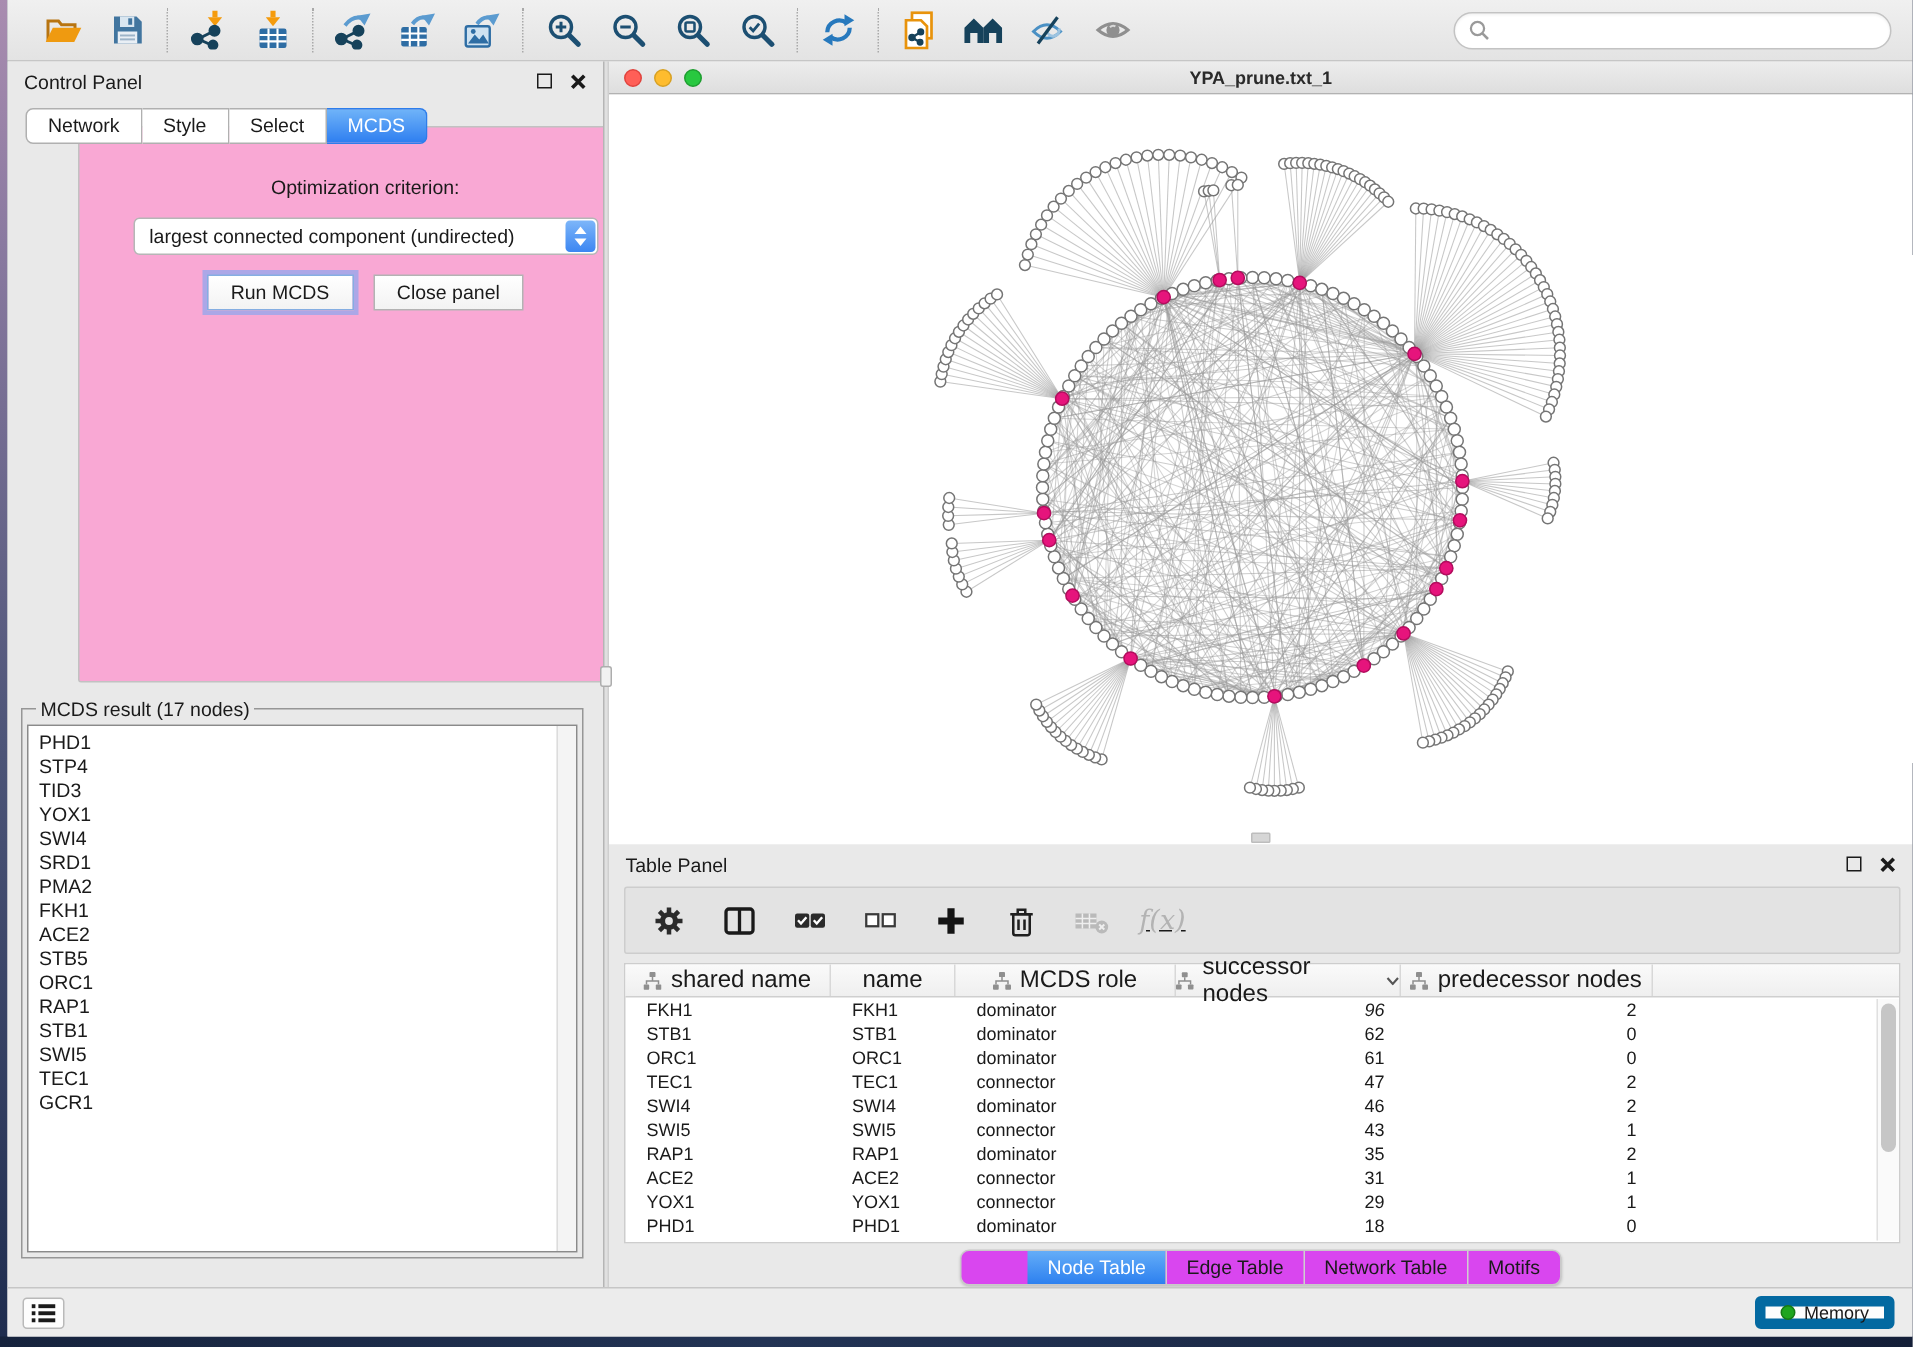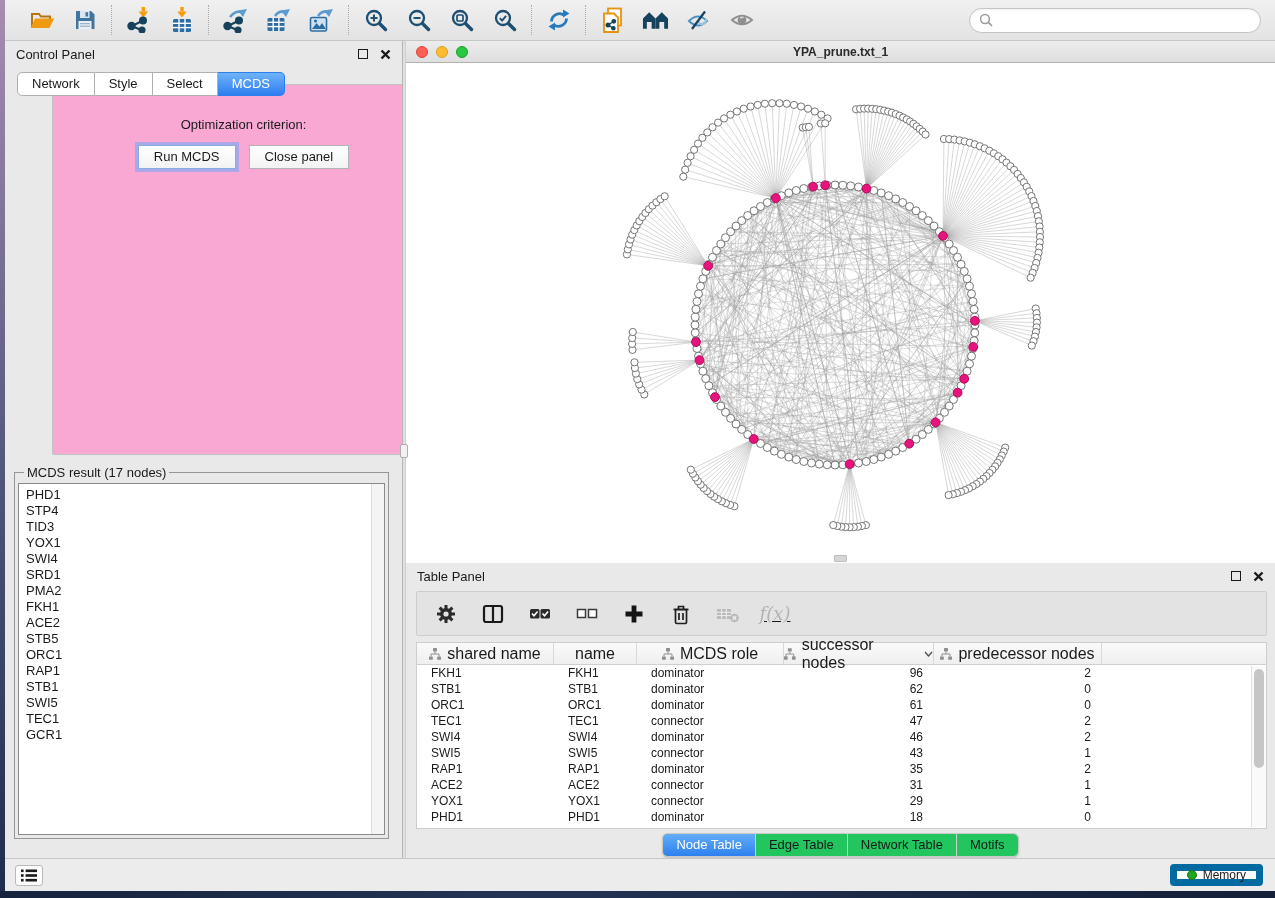--- a/index.html
+++ b/index.html
@@ -106,22 +106,22 @@
   .tr { display:flex; height:16px; line-height:16px; cursor:pointer; }
   .td { white-space:nowrap; overflow:hidden; }
   .td.left { padding-left:14px; text-align:left; }
   .td.right { padding-right:11px; text-align:right; }
   .tbl-scroll { position:absolute; right:0; top:23px; bottom:1px; width:15px;
     background:#fafafa; border-left:1px solid #e0e0e0; }
   .tbl-thumb { position:absolute; left:2px; right:2px; top:3px; height:99px;
     background:#c6c6c6; border-radius:6px; cursor:pointer; }
 
   #bottom-tabs { position:absolute; left:0; right:0; top:270px; display:flex; justify-content:center; }
-  .bt-group { display:inline-flex; background:#22c55e; border:1px solid #c9c9c9; border-radius:6px;
-    overflow:hidden; box-shadow:0 1px 2px rgba(0,0,0,.18); }
+  .bt-group { display:inline-flex; background:#d946ef; border:1px solid #c9c9c9; border-radius:6px;
+    overflow:hidden; box-shadow:0 1px 2px rgba(0,0,0,.18);padding-left:44px; }
   .btab { font-size:13px; padding:3px 13px 4px; border-left:1px solid #cfcfcf; cursor:pointer; }
   .btab:first-child { border-left:none; }
   .btab.active { background:linear-gradient(#64adf8,#2d80ef); color:#fff; }
 
   
   #status-bar { position:absolute; left:0; top:858px; width:100%; height:33px;
     background:#ececec; border-top:1px solid #c6c6c6; }
   #list-btn { position:absolute; left:10px; top:6px; width:28px; height:21px;
     background:#fdfdfd; border:1px solid #b9b9b9; border-radius:3px;
     display:flex; align-items:center; justify-content:center; cursor:pointer; }
@@ -330,20 +330,29 @@
       </span>
     </div>
     <div class="cp-tabs">
       <div class="tab">Network</div>
       <div class="tab">Style</div>
       <div class="tab">Select</div>
       <div class="tab active">MCDS</div>
     </div>
     <div id="cp-content">
       <div class="opt-label">Optimization criterion:</div>
+      <div class="dropdown">
+        <span class="dd-label">largest connected component (undirected)</span>
+        <span class="stepper">
+          <svg width="10" height="15" viewBox="0 0 10 15">
+            <path d="M5 1 L9 6 H1 Z" fill="#fff"></path>
+              <path d="M5 14 L1 9 H9 Z" fill="#fff"></path>
+          </svg>
+        </span>
+      </div>
       <div class="btn-row">
         <button class="mac-btn focused">Run MCDS</button>
         <button class="mac-btn">Close panel</button>
       </div>
     </div>
     <fieldset id="mcds-fieldset">
       <legend>MCDS result (17 nodes)</legend>
       <div id="mcds-list">
         <div class="list-scroll"></div>
       <div class="mcds-item">PHD1</div>
@@ -1391,21 +1400,21 @@
             </svg>
             <span>predecessor nodes</span>
           </div>
           <div class="th filler"></div>
         </div>
       <div id="table-body">
           <div class="tr">
             <div class="td left" style="width: 137px;">FKH1</div>
             <div class="td left" style="width: 83px;">FKH1</div>
             <div class="td left" style="width: 147px;">dominator</div>
-            <div class="td right" style="width: 150px;">96</div>
+            <div class="td right" style="width: 150px; font-style: italic;">96</div>
             <div class="td right" style="width: 168px;">2</div>
           </div>
           <div class="tr">
             <div class="td left" style="width: 137px;">STB1</div>
             <div class="td left" style="width: 83px;">STB1</div>
             <div class="td left" style="width: 147px;">dominator</div>
             <div class="td right" style="width: 150px;">62</div>
             <div class="td right" style="width: 168px;">0</div>
           </div>
           <div class="tr">

